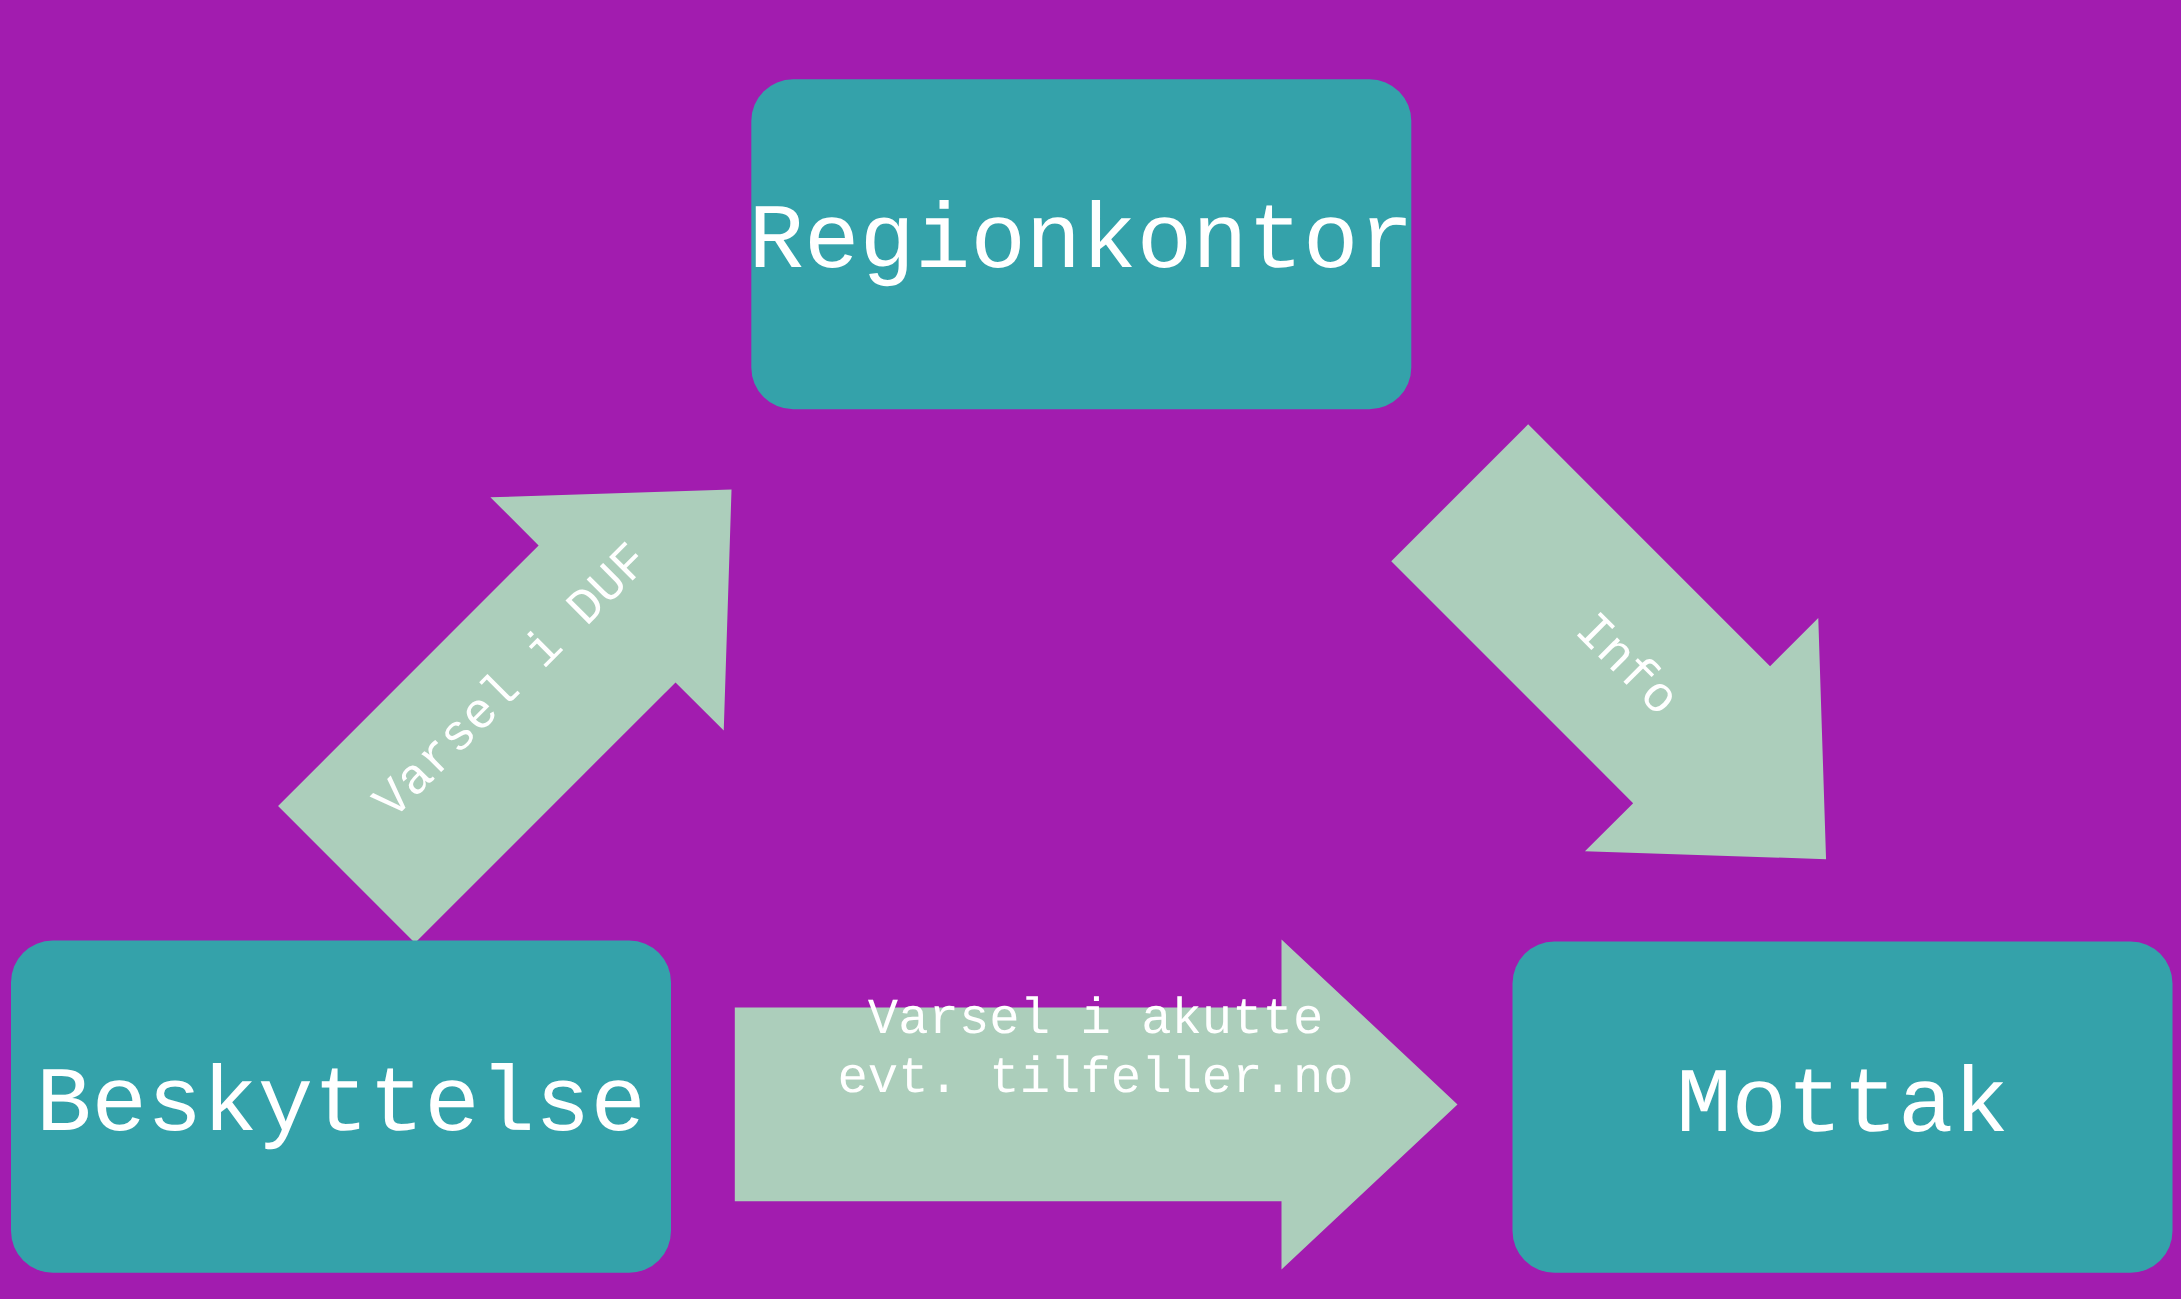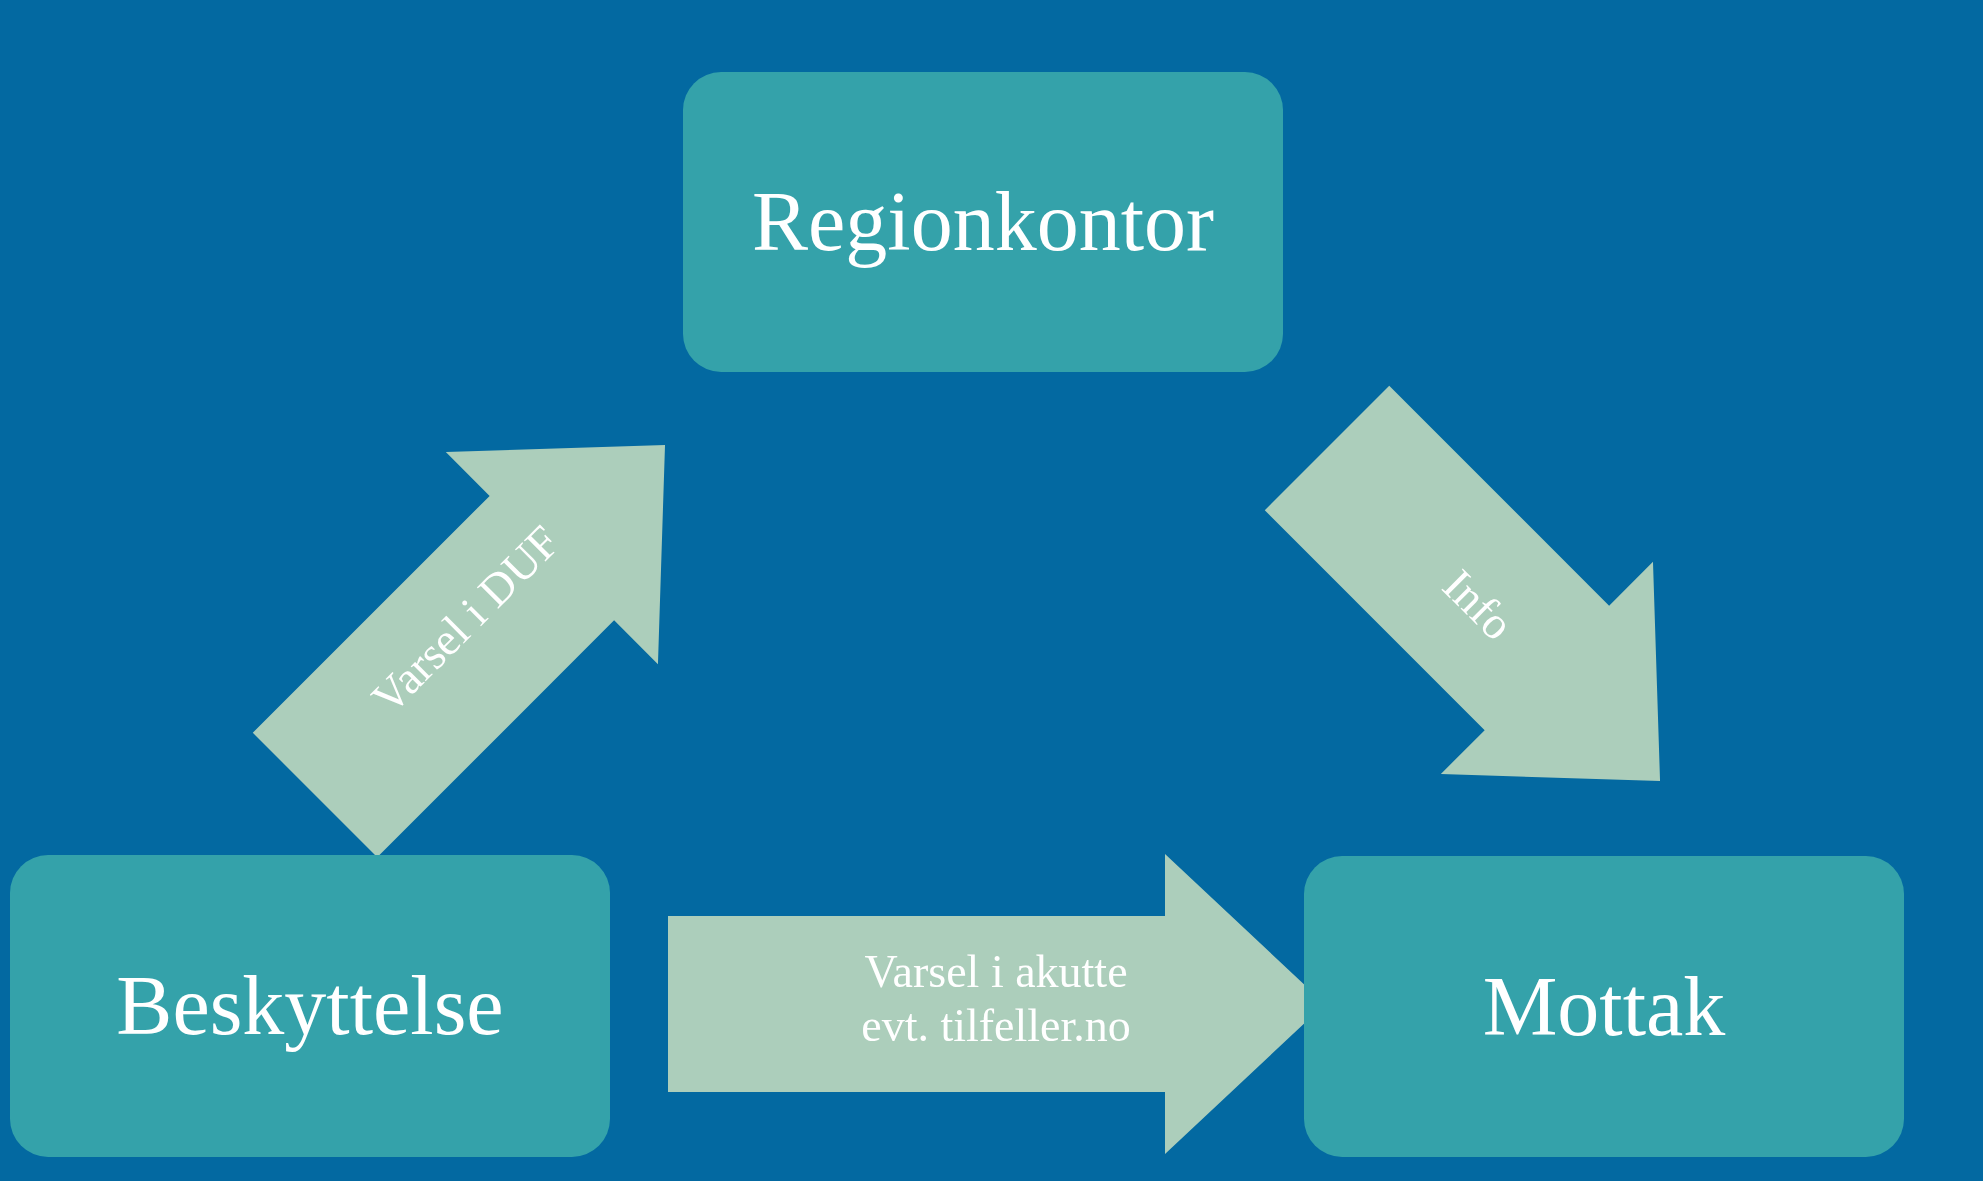--- a/index.html
+++ b/index.html
@@ -4,63 +4,63 @@
 <style>
   html, body {
     margin: 0;
     padding: 0;
     background: #000000;
   }
   .canvas {
     position: relative;
     width: 1983px;
     height: 1181px;
-    background: #0369a1;
+    background: #a21caf;
     overflow: hidden;
-    font-family: Liberation Serif, serif;
+    font-family: Liberation Mono, monospace;
   }
   .arrows-layer {
     position: absolute;
     left: 0;
     top: 0;
   }
   .node {
     position: absolute;
     background: #34a2aa;
     border-radius: 38px;
     display: flex;
     align-items: center;
     justify-content: center;
     color: #ffffff;
     font-size: 84px;
     line-height: 1;
     white-space: nowrap;
   }
   .node-regionkontor { left: 683px; top: 72px;  width: 600px; height: 300px; }
   .node-beskyttelse  { left: 10px;  top: 855px; width: 600px; height: 302px; }
-  .node-mottak       { left: 1304px; top: 856px; width: 600px; height: 301px; }
+  .node-mottak       { left: 1375px; top: 856px; width: 600px; height: 301px; }
   .arrow-label {
     position: absolute;
     color: #ffffff;
     font-size: 46px;
     line-height: 54px;
     text-align: center;
     white-space: nowrap;
     transform-origin: center center;
   }
   .label-duf {
     left: 466px; top: 620px;
     transform: translate(-50%, -50%) rotate(-45deg);
   }
   .label-info {
     left: 1478px; top: 605px;
     transform: translate(-50%, -50%) rotate(45deg);
   }
   .label-akutte {
-    left: 996px; top: 999px;
+    left: 996px; top: 954px;
     transform: translate(-50%, -50%);
   }
   .label-akutte span { display: block; }
 </style>
 </head>
 <body>
 
 <div class="canvas">
 
   <svg class="arrows-layer" width="1983" height="1181" viewBox="0 0 1983 1181">

